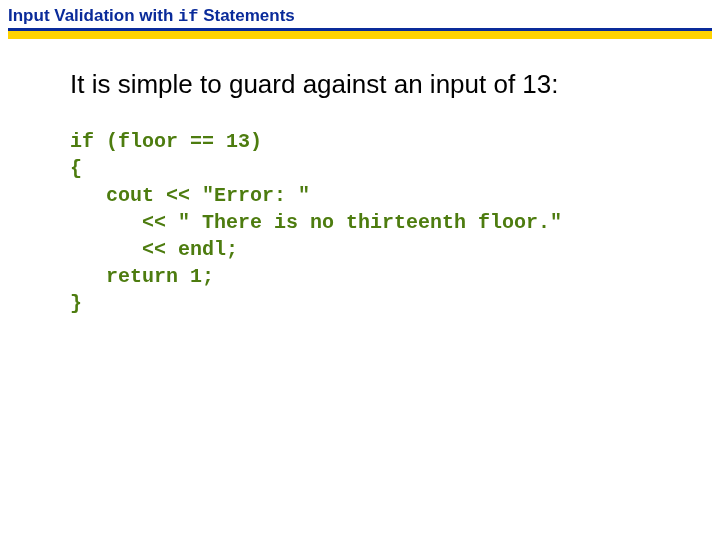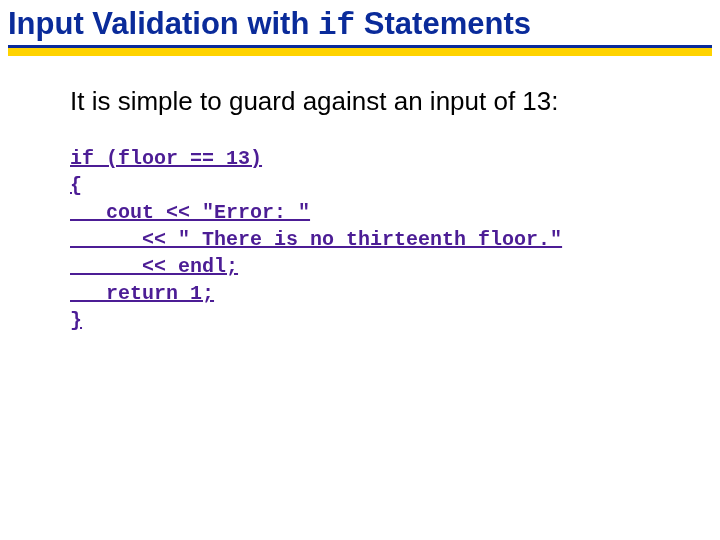--- a/index.html
+++ b/index.html
@@ -14,21 +14,21 @@
   .slide {
     position: relative;
     width: 720px;
     height: 540px;
     box-sizing: border-box;
   }
   .title-bar {
     padding: 6px 8px 2px 8px;
   }
   .title-text {
-    font-size: 31px;
+    font-size: 17px;
     font-weight: bold;
     color: #0a2b9a;
   }
   .title-code {
     font-family: "Courier New", Courier, monospace;
     font-weight: bold;
   }
   .underline-stack {
     margin-top: 2px;
   }
@@ -49,22 +49,21 @@
     font-size: 26px;
     color: #000;
     margin-bottom: 28px;
   }
   .code-block {
     font-family: "Courier New", Courier, monospace;
     font-size: 20px;
     font-weight: bold;
     line-height: 1.35;
     white-space: pre;
-    color: #4c1d95;
-    text-decoration: underline;
+    color: #4d7c0f;
   }
 </style>
 </head>
 <body>
 
 <div class="slide">
 
   <div class="title-bar">
     <span class="title-text">
       <span>Input Validation with </span><span class="title-code">if</span><span> Statements</span>

